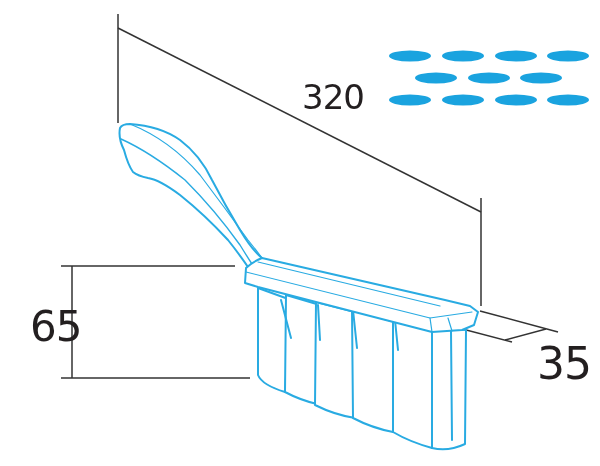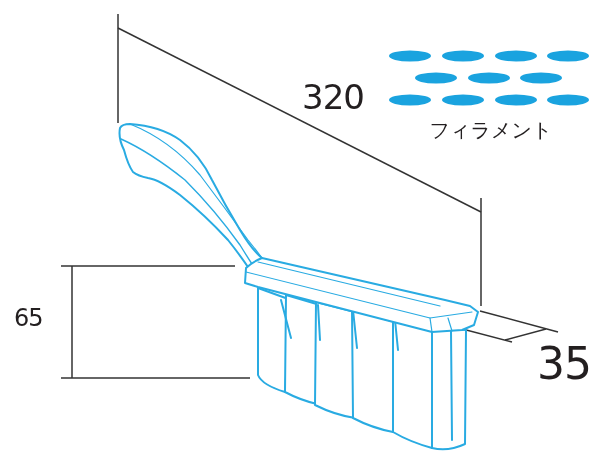--- a/index.html
+++ b/index.html
@@ -1,20 +1,20 @@
 <!DOCTYPE html>
 <html><head>
   <meta charset="utf-8">
   <style>
     html, body { margin: 0; padding: 0; background: #ffffff; }
     body { width: 600px; height: 466px; position: relative; overflow: hidden; font-family: "Liberation Sans", "DejaVu Sans", sans-serif; }
     svg.main { position: absolute; left: 0; top: 0; }
     .dim-label { position: absolute; color: #231f20; font-family: "DejaVu Sans", sans-serif; font-weight: 400; letter-spacing: -1px; line-height: 1; }
     #dim-length { left: 293px; top: 80px; font-size: 34px; margin-left: 9px; }
-    #dim-height { left: 14px; top: 306px; font-size: 24px; }
+    #dim-height { left: 30px; top: 306px; font-size: 42px; }
     #dim-width { left: 537px; top: 342px; font-size: 44px; text-align: right; }
     .caption { position: absolute; left: 416px; top: 118px; width: 150px; color: #231f20; font-family: "DejaVu Sans", sans-serif; font-size: 20px; line-height: 25px; text-align: center; }
     .caption span { display: block; white-space: nowrap; }
   </style>
 </head>
 <body>
 
 <svg class="main" width="600" height="466" viewBox="0 0 600 466">
 
   <g stroke="#333" stroke-width="1.5" fill="none">
@@ -73,14 +73,13 @@
     <path d="M430 318 L432 332" fill="none" stroke-width="1.2"></path>
     <path d="M448 318 L452 331" fill="none" stroke-width="1.2"></path>
   </g>
 </svg>
 
 <div class="dim-label" id="dim-length">320</div>
 <div class="dim-label" id="dim-height">65</div>
 <div class="dim-label" id="dim-width">35</div>
 
 <div class="caption">
-  <span>フィラメント</span>
 </div>
 
 </body></html>

